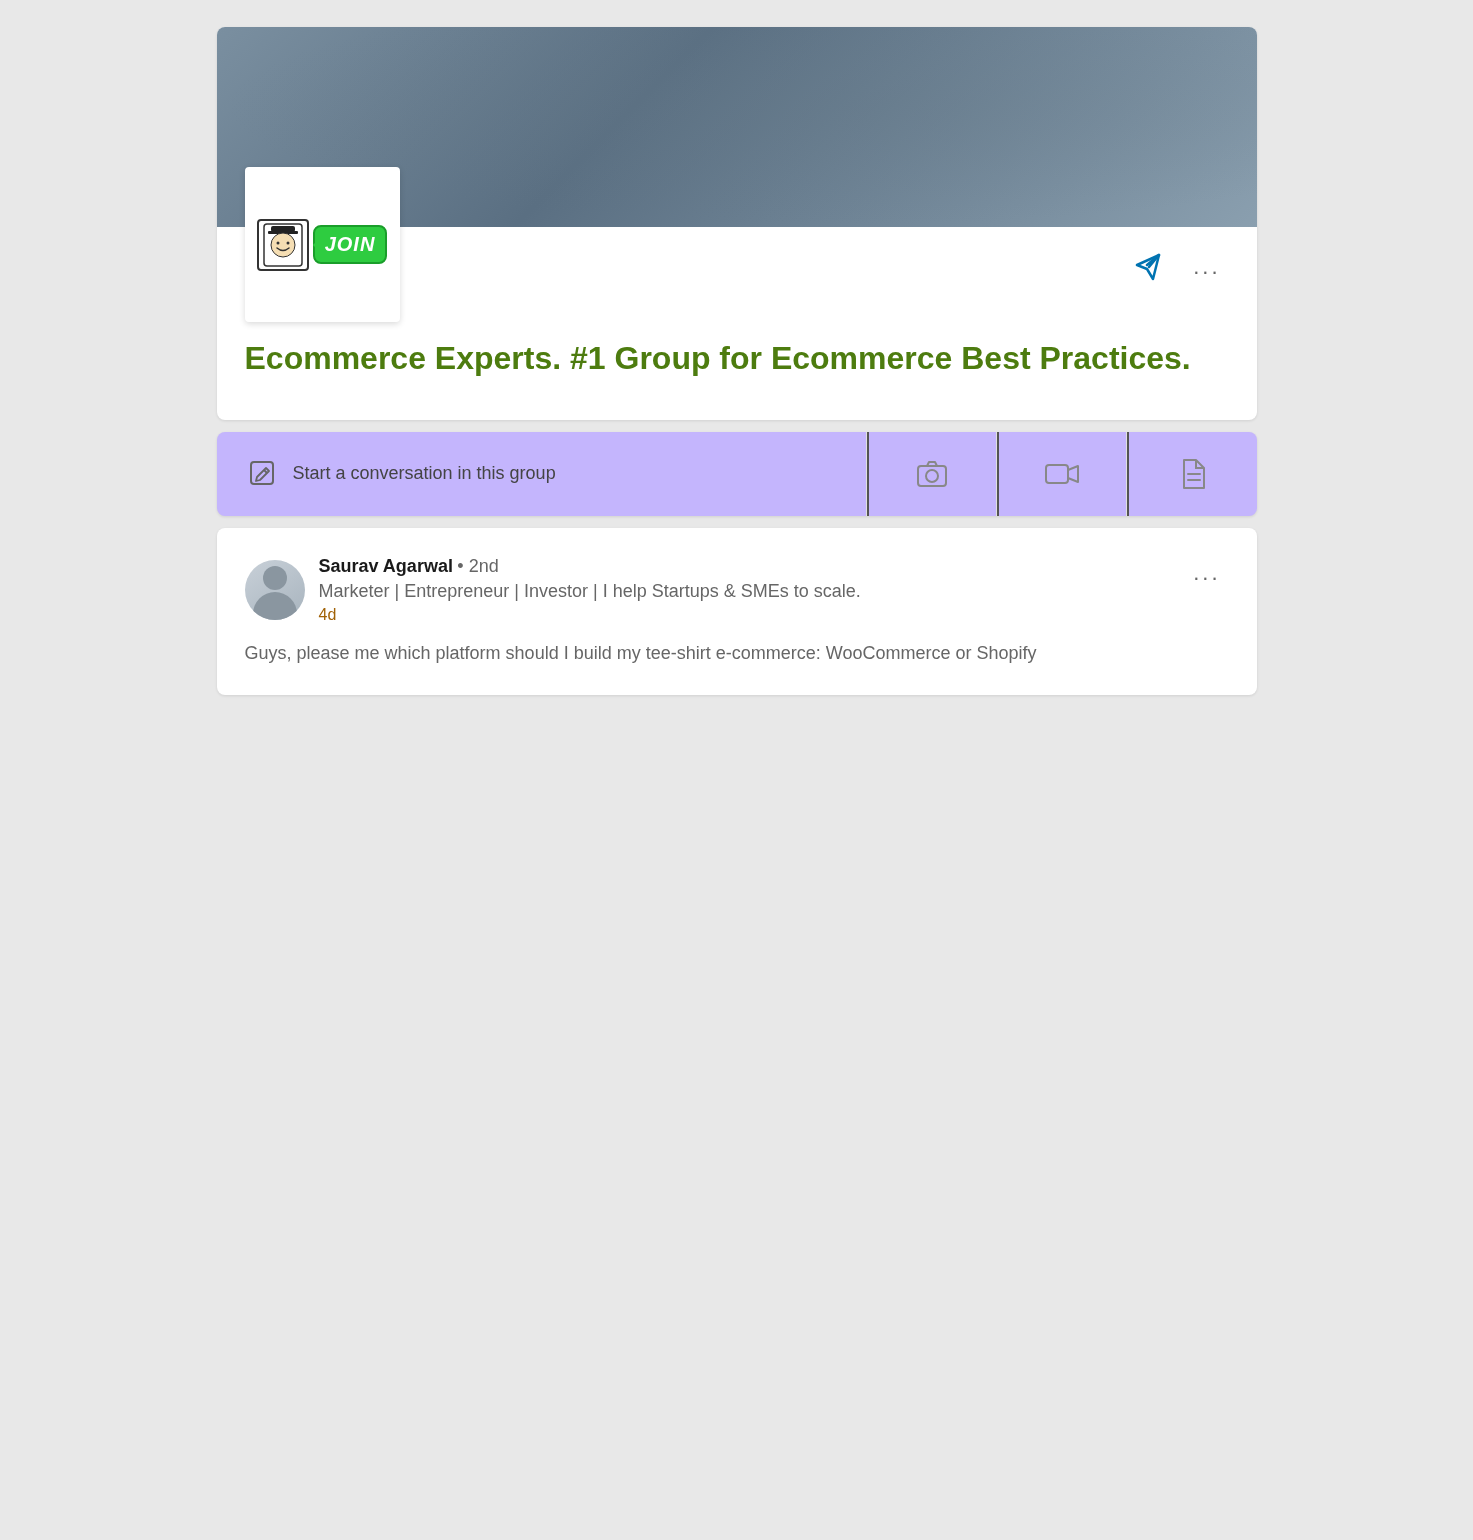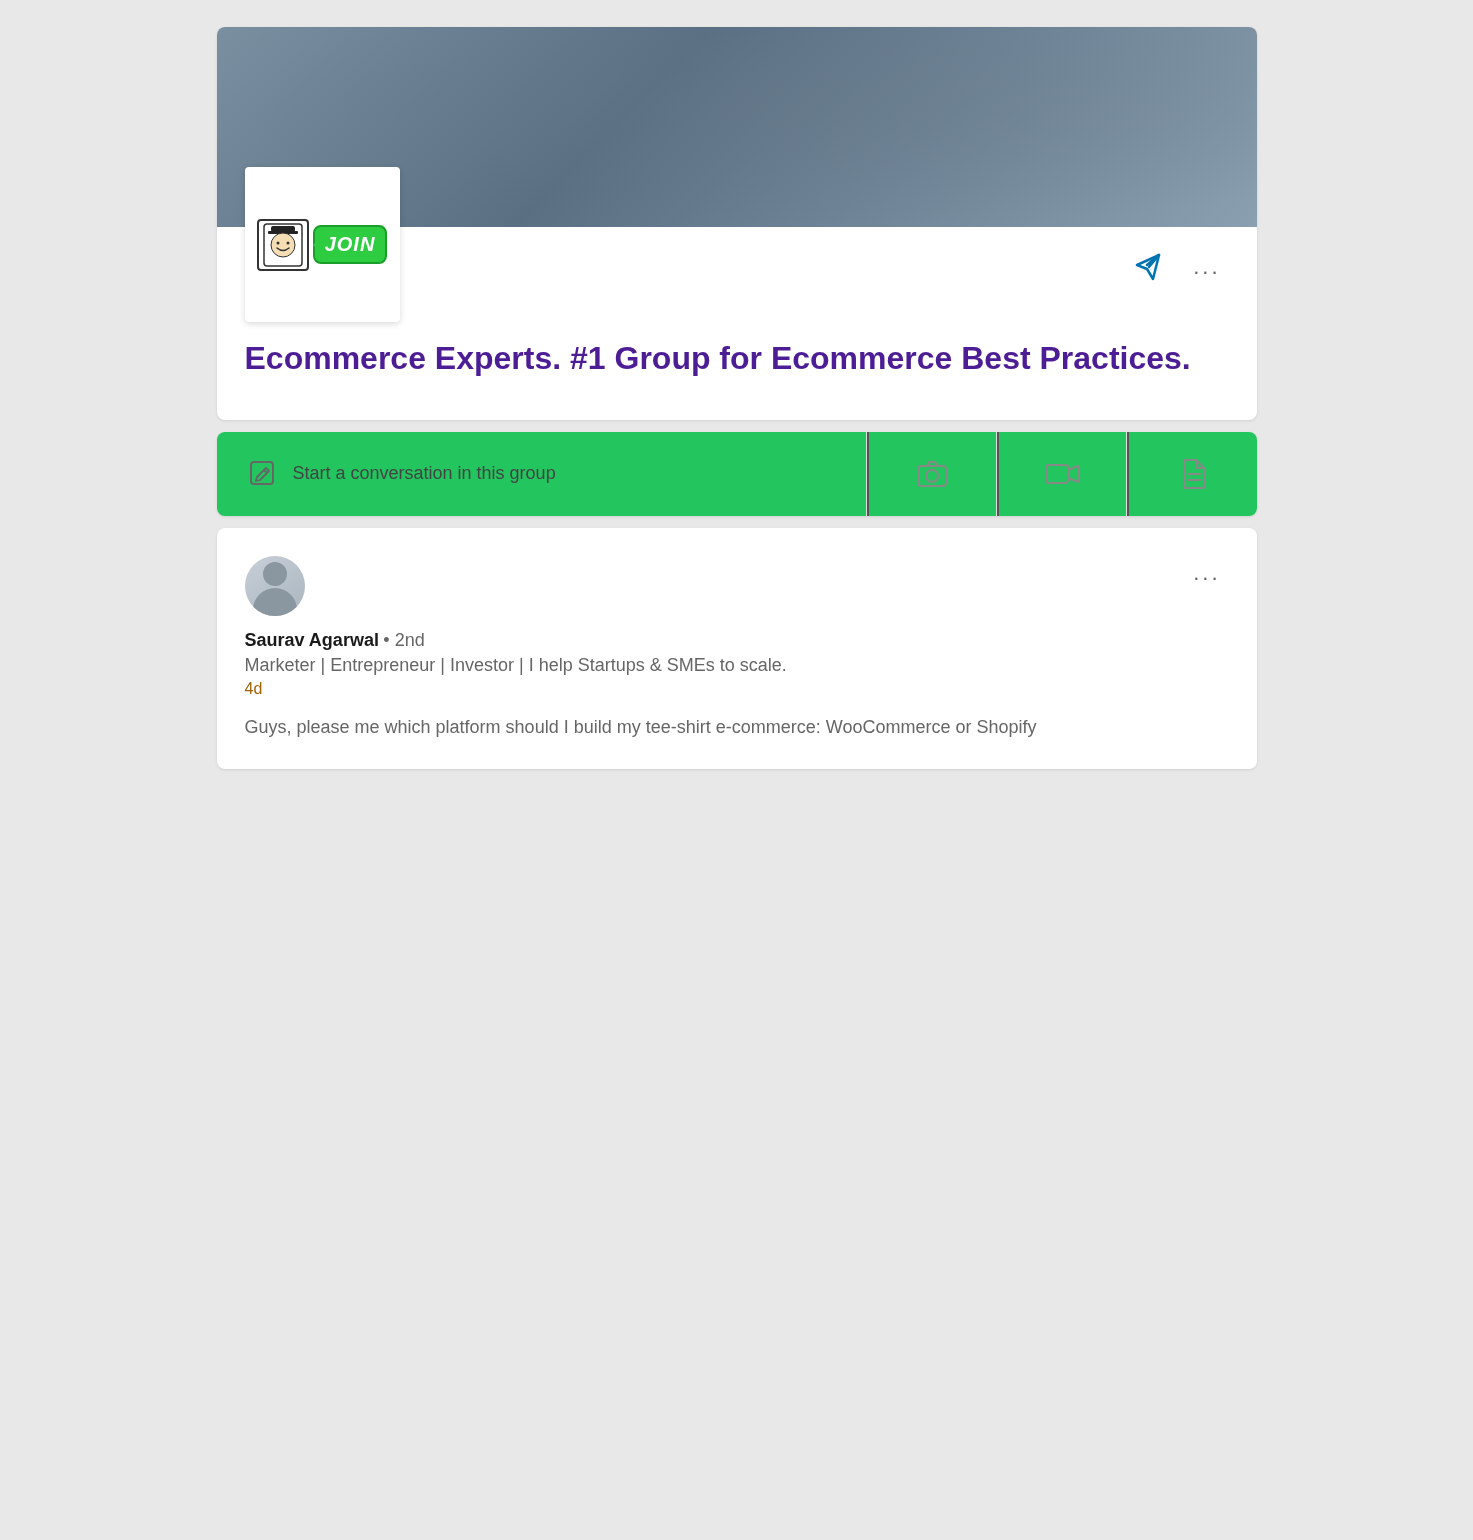--- a/index.html
+++ b/index.html
@@ -137,40 +137,40 @@
       cursor: pointer;
       color: #666;
       font-size: 22px;
       letter-spacing: 3px;
       padding: 4px 8px;
     }
 
     .group-title {
       font-size: 32px;
       font-weight: 700;
-      color: #4c1d95;
+      color: #4d7c0f;
       line-height: 1.3;
       margin-bottom: 12px;
     }
 
     .group-meta {
       display: flex;
       align-items: center;
       gap: 8px;
       color: #666;
       font-size: 16px;
     }
 
     .group-meta-icon {
       font-size: 18px;
     }
 
     
     .conversation-card {
-      background: #22c55e;
+      background: #c4b5fd;
       border-radius: 8px;
       box-shadow: 0 1px 3px rgba(0,0,0,0.1);
       display: flex;
       align-items: stretch;
     }
 
     .conversation-main {
       flex: 1;
       padding: 28px 32px;
       display: flex;
@@ -242,23 +242,22 @@
 
     .post-header {
       display: flex;
       align-items: flex-start;
       justify-content: space-between;
       margin-bottom: 16px;
     }
 
     .post-author-row {
       display: flex;
-      align-items: flex-start;
+      align-items: center;
       gap: 14px;
-      flex-direction: column;
     }
 
     .avatar {
       width: 60px;
       height: 60px;
       border-radius: 50%;
       background: linear-gradient(145deg, #c8d0d8, #a8b4be);
       display: flex;
       align-items: center;
       justify-content: center;

